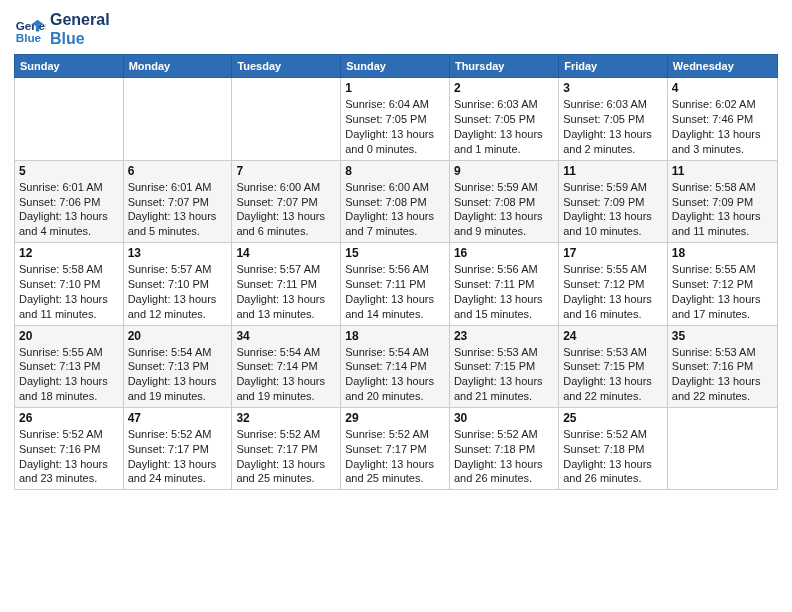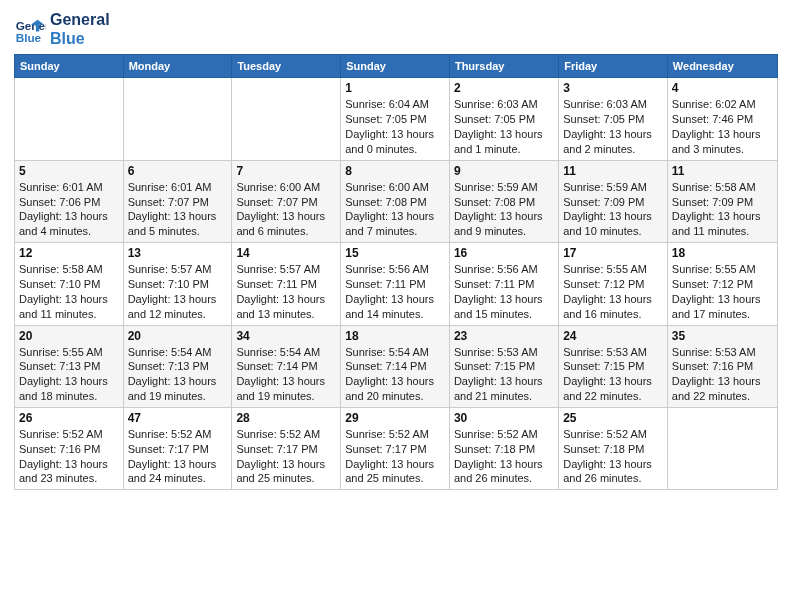--- a/index.html
+++ b/index.html
@@ -313,21 +313,21 @@
 and 23 minutes.</div>
           </td>
           <td>
             <div class="day-num">47</div>
             <div class="day-info" style="white-space: pre-line;">Sunrise: 5:52 AM
 Sunset: 7:17 PM
 Daylight: 13 hours
 and 24 minutes.</div>
           </td>
           <td>
-            <div class="day-num">28</div>
+            <div class="day-num">32</div>
             <div class="day-info" style="white-space: pre-line;">Sunrise: 5:52 AM
 Sunset: 7:17 PM
 Daylight: 13 hours
 and 25 minutes.</div>
           </td>
           <td>
             <div class="day-num">29</div>
             <div class="day-info" style="white-space: pre-line;">Sunrise: 5:52 AM
 Sunset: 7:17 PM
 Daylight: 13 hours

